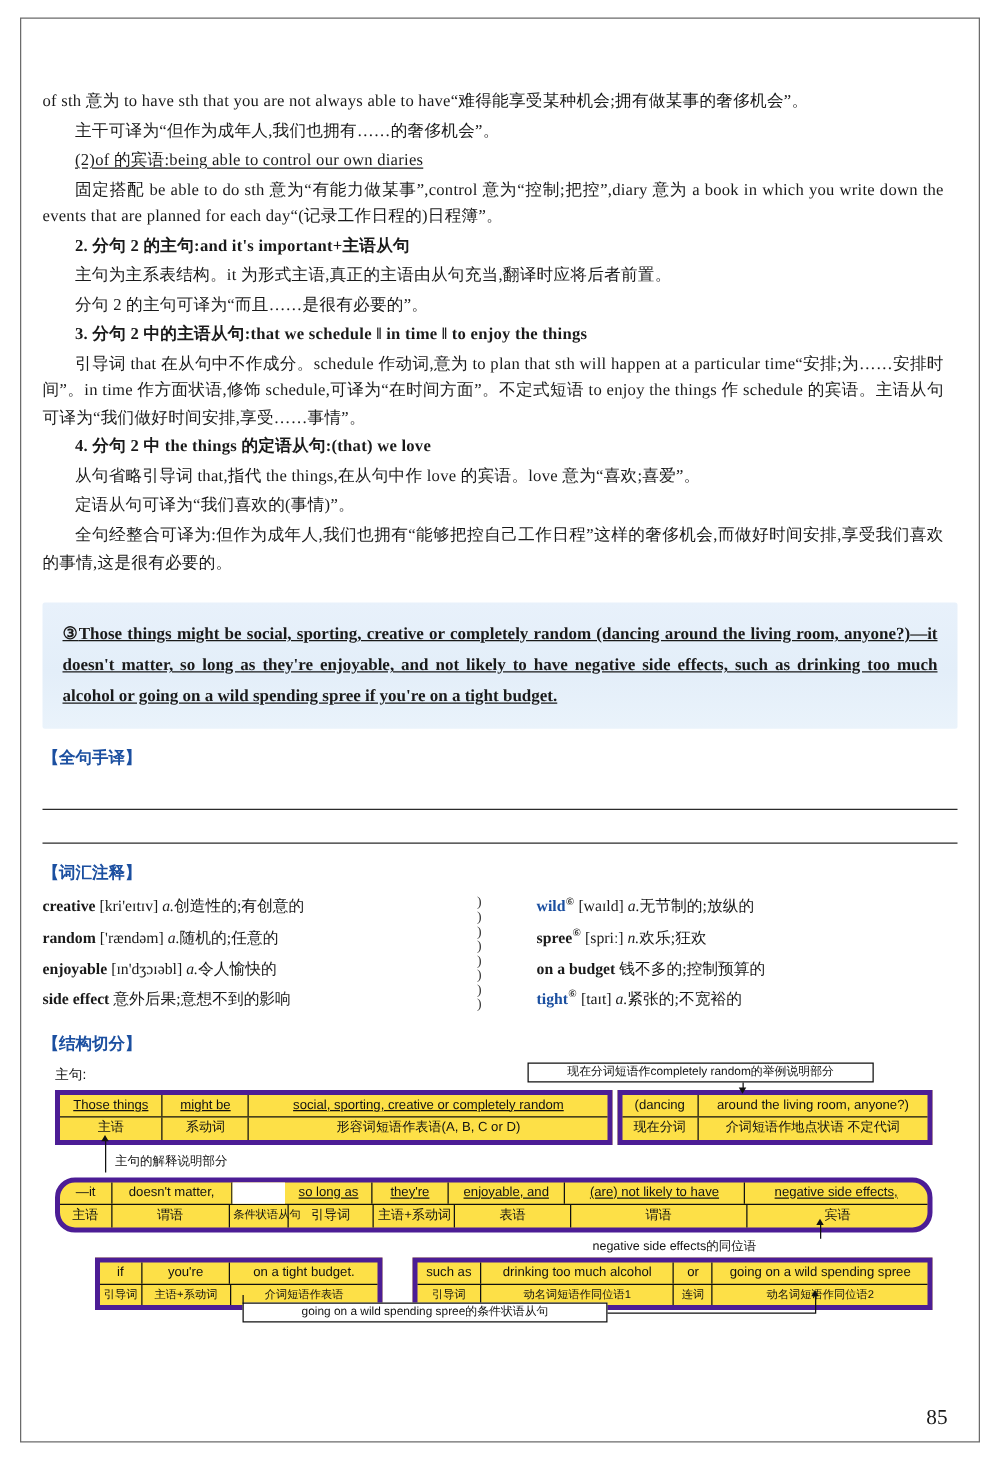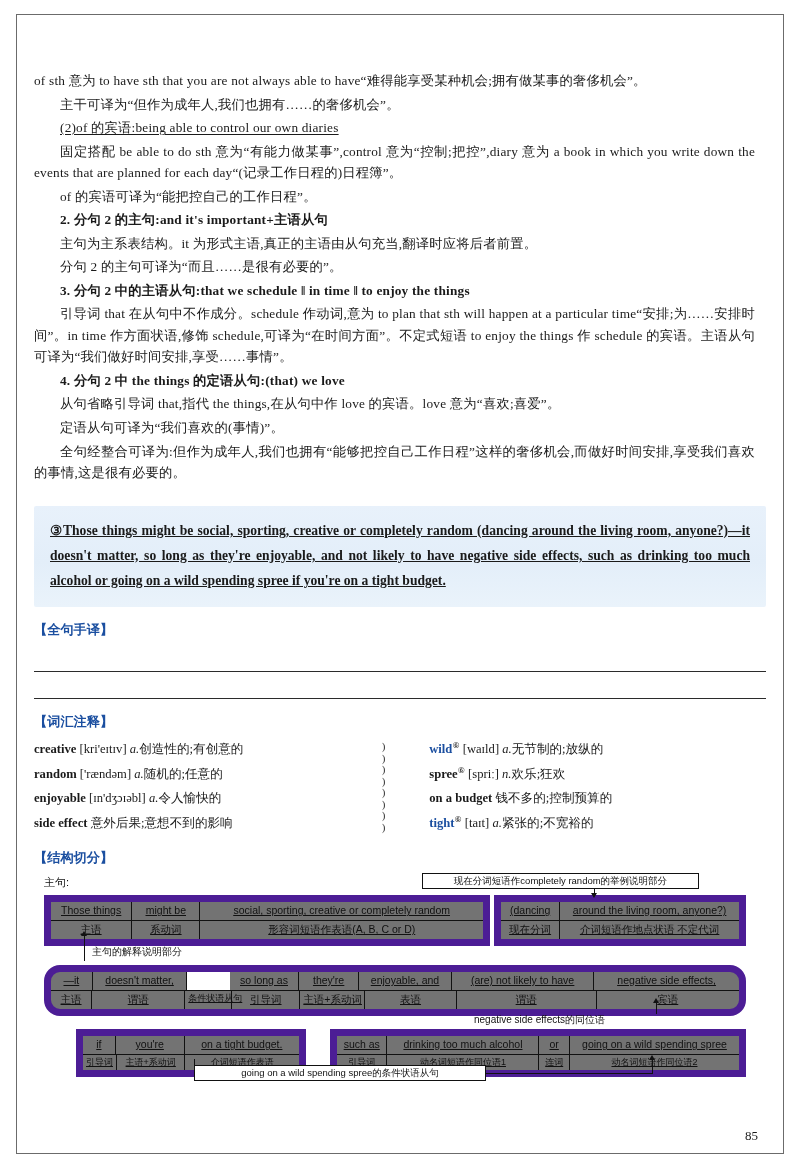--- a/index.html
+++ b/index.html
@@ -94,21 +94,21 @@
     font-size:10.5px;
     color:#111;
   }
   .dbox{
     position:absolute;
     border:1px solid #111;
     box-sizing:border-box;
     text-align:center;
     background:#fff;
   }
-  .two-line{ position:absolute; border:7px solid #4c1d95; box-sizing:border-box; background:#737373;text-decoration:underline;}
+  .two-line{ position:absolute; border:4px solid #4c1d95; box-sizing:border-box; background:#fde047;}
   .two-line .top{ border-bottom:1px solid #111; display:flex;}
   .two-line .bot{ display:flex;}
   .two-line .top > div,.two-line .bot > div{
     border-right:1px solid #111;
     padding:1px 3px;
     text-align:center;
     white-space:nowrap;
     line-height:1.5;
   }
   .two-line .top > div:last-child,.two-line .bot > div:last-child{border-right:none;}
@@ -122,38 +122,37 @@
     border-left:3px solid transparent;border-right:3px solid transparent;
     border-bottom:5px solid #111;
   }
   .arrow-head-down{
     position:absolute;width:0;height:0;
     border-left:3px solid transparent;border-right:3px solid transparent;
     border-top:5px solid #111;
   }
   .page-num{
     position:absolute;right:42px;bottom:26px;
-    font-size:13px;
+    font-size:17px;
     font-family:"Liberation Serif", serif;
     text-align:right;
   }
 </style>
 </head>
 <body>
 
 <div class="page">
   <div class="frame"></div>
 
   <div class="content">
 
     <p class="body">of sth 意为 to have sth that you are not always able to have“难得能享受某种机会;拥有做某事的奢侈机会”。</p>
     <p class="body indent">主干可译为“但作为成年人,我们也拥有……的奢侈机会”。</p>
     <p class="body indent ul">(2)of 的宾语:being able to control our own diaries</p>
     <p class="body indent">固定搭配 be able to do sth 意为“有能力做某事”,control 意为“控制;把控”,diary 意为 a book in which you write down the events that are planned for each day“(记录工作日程的)日程簿”。</p>
-    <p class="body indent">of 的宾语可译为“能把控自己的工作日程”。</p>
     <p class="body indent b">2. 分句 2 的主句:and it's important+主语从句</p>
     <p class="body indent">主句为主系表结构。it 为形式主语,真正的主语由从句充当,翻译时应将后者前置。</p>
     <p class="body indent">分句 2 的主句可译为“而且……是很有必要的”。</p>
     <p class="body indent b">3. 分句 2 中的主语从句:that we schedule ‖ in time ‖ to enjoy the things</p>
     <p class="body indent">引导词 that 在从句中不作成分。schedule 作动词,意为 to plan that sth will happen at a particular time“安排;为……安排时间”。in time 作方面状语,修饰 schedule,可译为“在时间方面”。不定式短语 to enjoy the things 作 schedule 的宾语。主语从句可译为“我们做好时间安排,享受……事情”。</p>
     <p class="body indent b">4. 分句 2 中 the things 的定语从句:(that) we love</p>
     <p class="body indent">从句省略引导词 that,指代 the things,在从句中作 love 的宾语。love 意为“喜欢;喜爱”。</p>
     <p class="body indent">定语从句可译为“我们喜欢的(事情)”。</p>
     <p class="body indent">全句经整合可译为:但作为成年人,我们也拥有“能够把控自己工作日程”这样的奢侈机会,而做好时间安排,享受我们喜欢的事情,这是很有必要的。</p>
 

